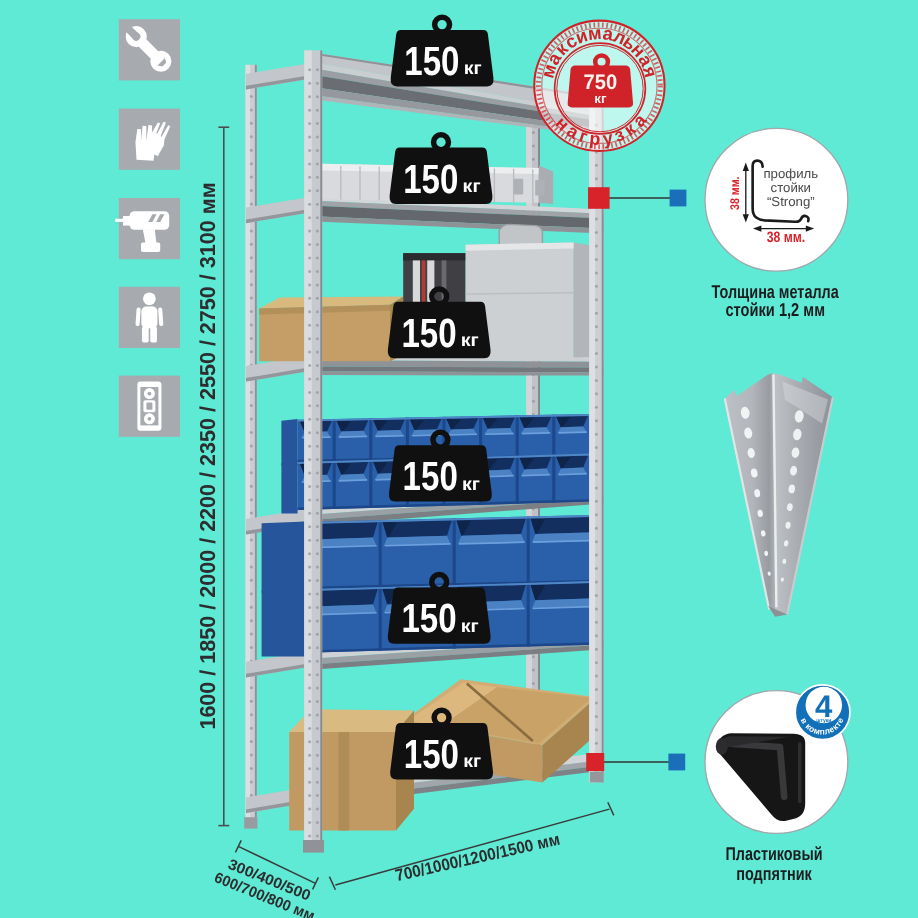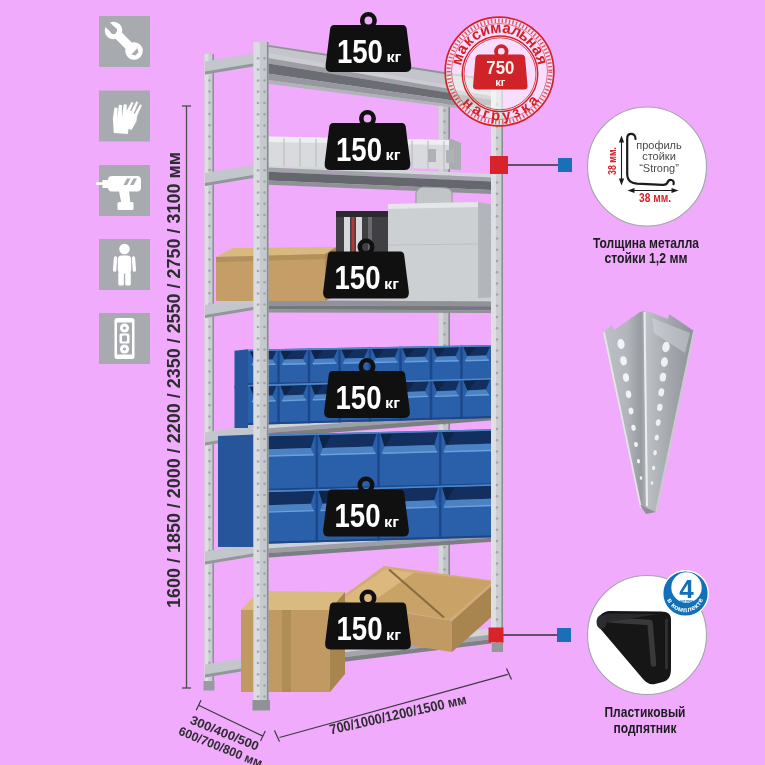--- a/index.html
+++ b/index.html
@@ -1,17 +1,17 @@
 <!DOCTYPE html>
 <html><head>
 <meta charset="utf-8">
 <style>
 html,body{margin:0;padding:0;background:#fff;}
 *{font-family:"Liberation Sans",sans-serif;}
-#page{width:765px;height:765px;position:relative;overflow:hidden;background:#f0abfc;}
+#page{width:765px;height:765px;position:relative;overflow:hidden;background:#5eead4;}
 </style>
 </head>
 <body>
 <div id="page">
 <svg width="765" height="765" viewBox="0 0 765 765">
 
 <g transform="translate(99,16)">
 <rect x="0" y="0" width="51" height="51" fill="#a7aaae"></rect>
 <g transform="translate(25.5,25.5) rotate(-45)">
 <circle cx="0" cy="13.5" r="8.8" fill="#fff"></circle>

